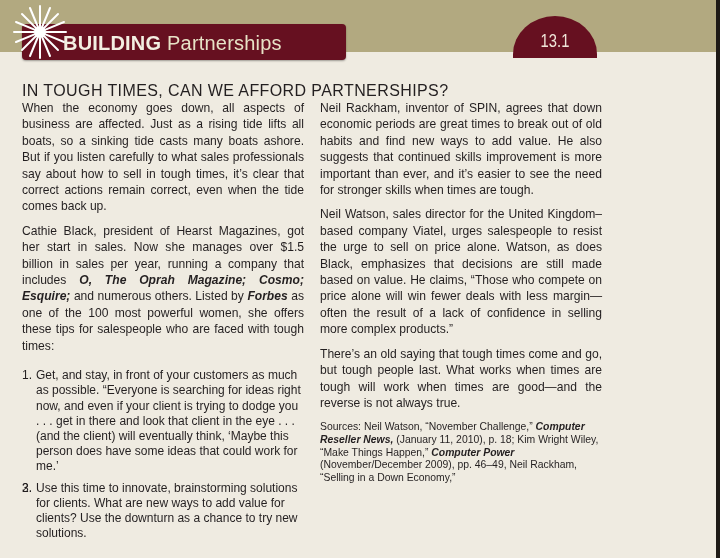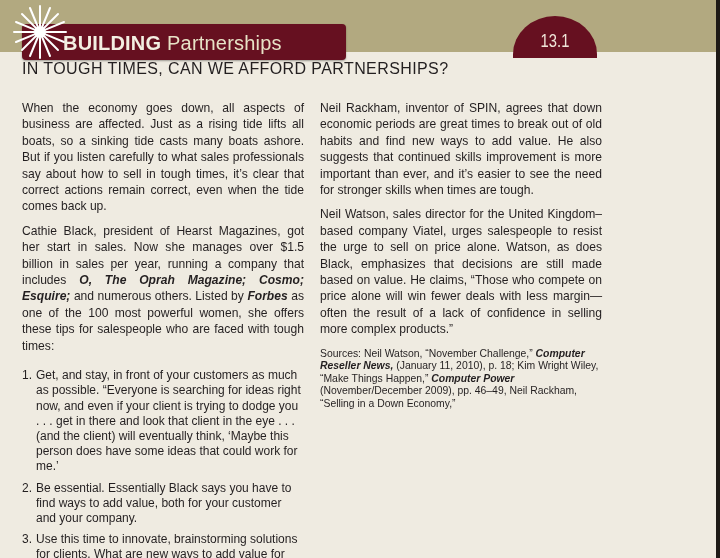--- a/index.html
+++ b/index.html
@@ -41,21 +41,21 @@
     position: absolute; left: 513px; top: 16px; width: 84px; height: 42px;
     background: #661020;
     border-top-left-radius: 42px 38px;
     border-top-right-radius: 42px 38px;
   }
   .badge-text {
     position: absolute; left: 513px; top: 30px; width: 84px; text-align: center;
     color: #efe5d8; font-size: 18px; line-height: 22px; transform: scaleX(0.82);
   }
   .heading {
-    position: absolute; left: 22px; top: 60px;
+    position: absolute; left: 22px; top: 82px;
     font-size: 16px; letter-spacing: 0.4px; color: #231f20; white-space: nowrap;
   }
   .col {
     position: absolute; top: 100px; font-size: 12.1px; line-height: 16.4px;
     text-align: justify;
   }
   .col-left { left: 22px; width: 282px; }
   .col-right { left: 320px; width: 282px; }
   .col p { margin-bottom: 8px; }
   .col p.list-gap { margin-bottom: 14px; }
@@ -102,22 +102,23 @@
   <span class="t2">Partnerships</span>
 </div>
 
 <div class="heading">IN TOUGH TIMES, CAN WE AFFORD PARTNERSHIPS?</div>
 
 <div class="col col-left">
   <p>When the economy goes down, all aspects of business are affected. Just as a rising tide lifts all boats, so a sinking tide casts many boats ashore. But if you listen carefully to what sales professionals say about how to sell in tough times, it’s clear that correct actions remain correct, even when the tide comes back up.</p>
   <p class="list-gap"><span>Cathie Black, president of Hearst Magazines, got her start in sales. Now she manages over $1.5 billion in sales per year, running a company that includes </span><i>O, The Oprah Magazine; Cosmo; Esquire;</i><span> and numerous others. Listed by </span><i>Forbes</i><span> as one of the 100 most powerful women, she offers these tips for salespeople who are faced with tough times:</span></p>
   <ol>
     <li><span class="num">1.</span><span>Get, and stay, in front of your customers as much as possible. “Everyone is searching for ideas right now, and even if your client is trying to dodge you . . . get in there and look that client in the eye . . . (and the client) will eventually think, ‘Maybe this person does have some ideas that could work for me.’</span></li>
-    <li><span class="num">2.</span><span>Be essential. Essentially Black says you have to find ways to add value, both for your customer and your company.</span></li>
+    <li><span class="num">2.</span></li>
     <li><span class="num">3.</span><span>Use this time to innovate, brainstorming solutions for clients. What are new ways to add value for clients? Use the downturn as a chance to try new solutions.</span></li>
   </ol>
 </div>
 
 <div class="col col-right">
   <p>Neil Rackham, inventor of SPIN, agrees that down economic periods are great times to break out of old habits and find new ways to add value. He also suggests that continued skills improvement is more important than ever, and it’s easier to see the need for stronger skills when times are tough.</p>
   <p>Neil Watson, sales director for the United Kingdom–based company Viatel, urges salespeople to resist the urge to sell on price alone. Watson, as does Black, emphasizes that decisions are still made based on value. He claims, “Those who compete on price alone will win fewer deals with less margin—often the result of a lack of confidence in selling more complex products.”</p>
+  <p>There’s an old saying that tough times come and go, but tough people last. What works when times are tough will work when times are good—and the reverse is not always true.</p>
   <div class="sources"><span>Sources: Neil Watson, “November Challenge,” </span><i>Computer Reseller News,</i><span> (January 11, 2010), p. 18; Kim Wright Wiley, “Make Things Happen,” </span><i>Computer Power</i><span> (November/December 2009), pp. 46–49, Neil Rackham, “Selling in a Down Economy,” </span></div>
 </div>
 
 </body></html>

